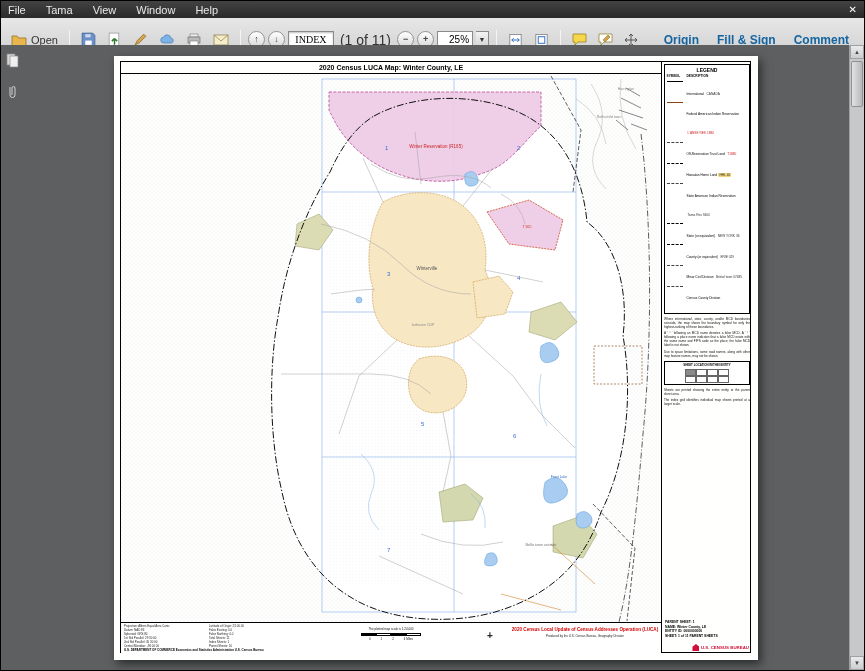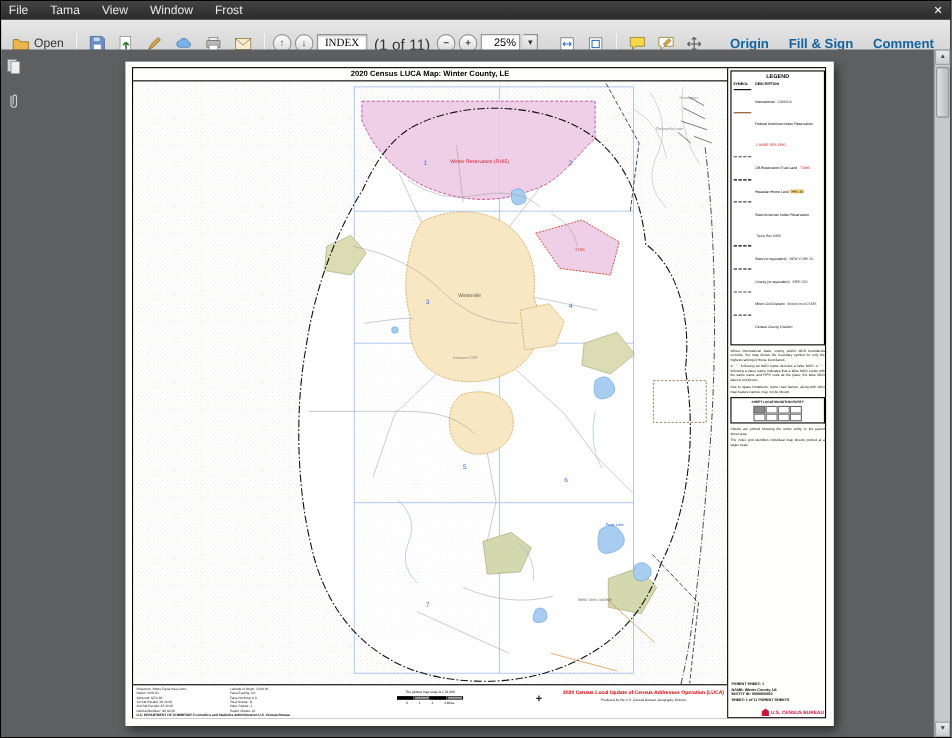--- a/index.html
+++ b/index.html
@@ -108,21 +108,21 @@
 
 <div class="window">
 
   <div class="menubar">
     <div class="menus">
 
     <span class="menu-item">File</span>
         <span class="menu-item">Tama</span>
         <span class="menu-item">View</span>
         <span class="menu-item">Window</span>
-        <span class="menu-item">Frost</span>
+        <span class="menu-item">Help</span>
       </div>
     <button class="close">✕</button>
   </div>
 
   <div class="toolbar">
     <button class="tb-btn">
       <span>
         <svg width="16" height="12" viewBox="0 0 16 12">
             <path d="M1 2h5l1.5 2H15v7.5H1z" fill="#e8b64c" stroke="#8a6914" stroke-width="0.7"></path>
           </svg>

